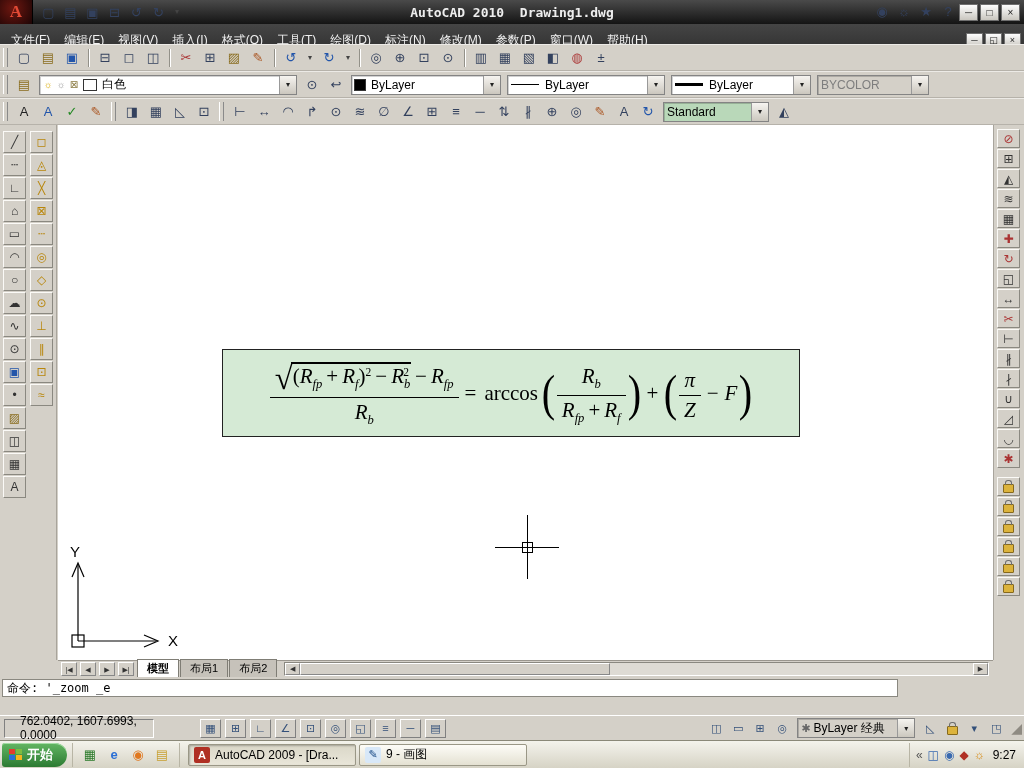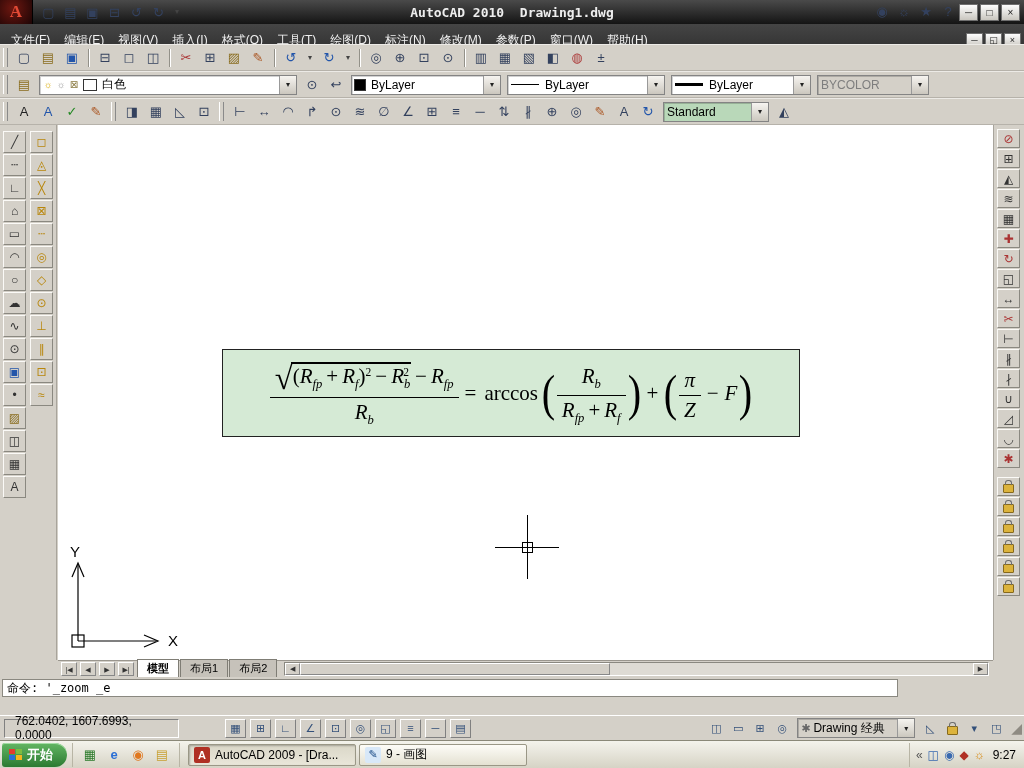--- a/index.html
+++ b/index.html
@@ -119,22 +119,22 @@
 
   
   .cmdarea{position:absolute;left:0;top:677px;width:900px;height:38px;background:#d4d0c8;
            padding:2px 2px;box-sizing:border-box;}
   .cmd-line{background:#fff;border:1px solid #8a8880;height:16px;display:flex;align-items:center;
             font-family:"DejaVu Sans Mono","Liberation Mono",monospace;font-size:12px;padding:0 4px;margin-bottom:2px;}
 
   
   .statusbar{position:absolute;left:0;top:715px;width:1024px;height:25px;background:#d4d0c8;
              display:flex;align-items:center;border-top:1px solid #fff;box-sizing:border-box;}
-  .coords{width:175px;height:19px;margin-left:4px;border:1px solid;border-color:#808080 #fff #fff #808080;
-          display:flex;align-items:center;padding:0 10px;font-size:12px;box-sizing:border-box;flex:none;}
+  .coords{width:150px;height:19px;margin-left:4px;border:1px solid;border-color:#808080 #fff #fff #808080;
+          display:flex;align-items:center;padding:0 15px;font-size:12px;box-sizing:border-box;flex:none;}
   .toggles{display:flex;gap:2px;margin-left:45px;}
   .toggles .tbtn{width:21px;height:19px;background:#d4d0c8;border:1px solid;border-color:#fff #808080 #808080 #fff;box-sizing:border-box;}
   .toggles .g{font-size:11px;color:#33507a;}
   .right-status{margin-left:auto;display:flex;align-items:center;gap:1px;margin-right:2px;}
   .right-status .tbtn{width:20px;height:19px;}
   .right-status .g{font-size:11px;color:#33507a;}
   .dd-workspace{width:118px;background:#d4d0c8;height:20px;gap:3px;padding-left:3px;}
   .dd-workspace .dd-text{padding:0;}
   .ws-gear{color:#666;font-size:11px;}
   .corner{color:#8f8b83;font-size:14px;margin-left:3px;}
@@ -791,21 +791,21 @@
           </span>
           <span class="tbtn" data-name="quick-view-drawings-button">
             <span class="g">⊞</span>
           </span>
           <span class="tbtn" data-name="navigation-button">
             <span class="g">◎</span>
           </span>
         </span>
       <div class="dd dd-workspace" data-name="workspace-switcher-dropdown">
         <span class="ws-gear" data-name="gear-icon">✱</span>
-        <span class="dd-text" data-name="current-workspace-value">Drawing 经典</span>
+        <span class="dd-text" data-name="current-workspace-value">ByLayer 经典</span>
         <span class="dd-arrow" data-name="dropdown-arrow-icon">▾</span>
       </div>
       <span style="display:flex">
 
       <span class="tbtn" data-name="annotation-scale-button">
             <span class="g">◺</span>
           </span>
           <span class="tbtn" data-name="toolbar-lock-icon" data-icon-type="lock">
             <span class="g"></span>
           </span>

